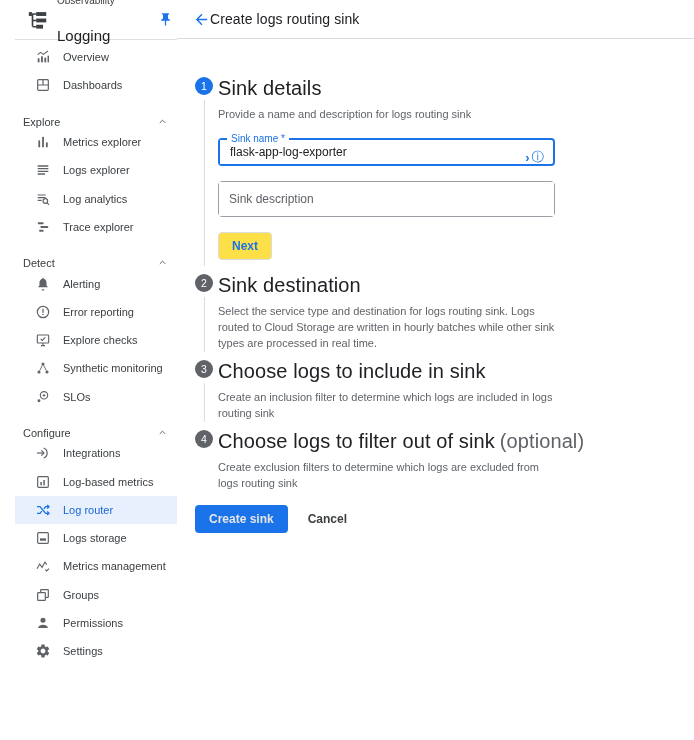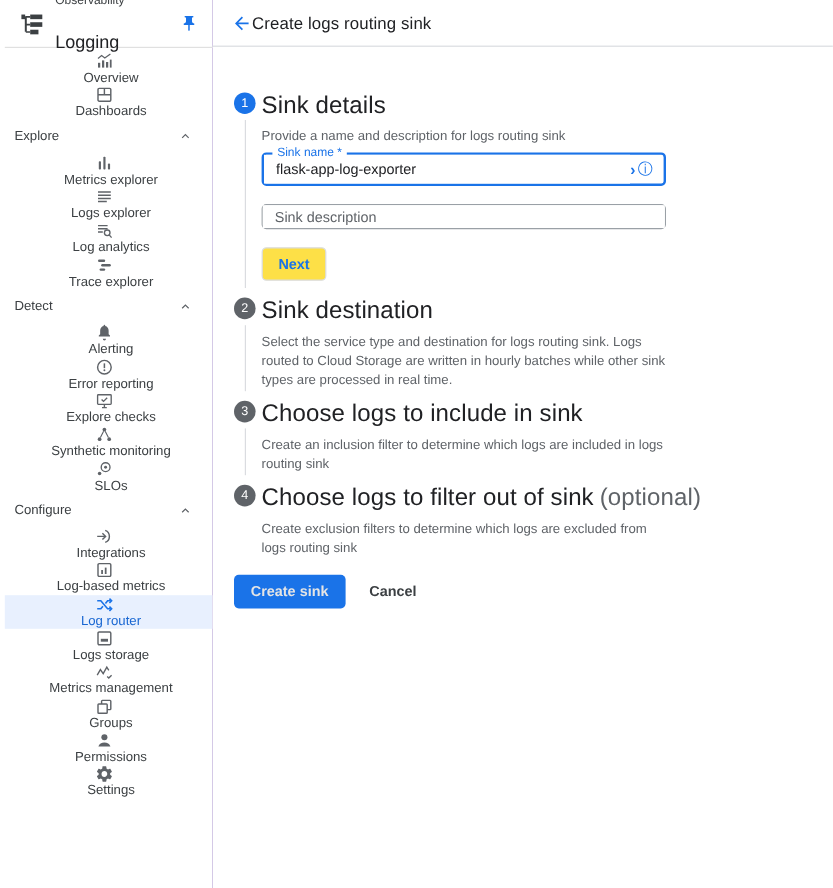--- a/index.html
+++ b/index.html
@@ -1,37 +1,37 @@
 <!DOCTYPE html>
 <html><head>
 <meta charset="utf-8">
 <style>
   * { box-sizing: border-box; margin: 0; padding: 0; }
   html,body { width: 694px; height: 740px; background: #fff; overflow: hidden;
     font-family: "Liberation Sans", sans-serif; color: #202124; }
 
   
-  .sidebar { position: absolute; left: 4px; top: 0; bottom: 0; width: 176px;
-    border-right: 3px solid #4c1d95; background: #fff; }
+  .sidebar { position: absolute; left: 15px; top: 0; bottom: 0; width: 176px;
+    border-right: 6px solid #4c1d95; background: #fff; }
   .logo-row { height: 40px; display: flex; align-items: center;
     padding: 0 12px 0 10px; border-bottom: 1px solid #e0e0e0; }
   .logo-ic { width: 26px; height: 22px; color: #3c4043; margin-right: 6px; flex: none; }
   .logo-text { line-height: 1.1; }
   .logo-product { font-size: 10px; color: #3c4043; }
   .logo-title { font-size: 15px; color: #202124; margin-top: 22px; }
   .pin-btn { margin-left: auto; width: 15px; height: 15px; color: #1a73e8; cursor: pointer; }
   .pin-btn svg, .logo-ic svg, .ic svg, .chev svg { width: 100%; height: 100%; display: block; }
 
   .nav { padding-top: 3px; }
   .nav-row { height: 28.3px; display: flex; align-items: center;
-    padding: 0 16px 0 20px; font-size: 11px; color: #3c4043; cursor: pointer; flex-direction: column; }
+    padding: 0 16px 0 20px; font-size: 11px; color: #3c4043; cursor: pointer; }
   .nav-row .ic { width: 16px; height: 16px; margin-right: 12px; color: #5f6368; flex: none; }
   .nav-row.selected { background: #e8f0fe; color: #1967d2; }
   .nav-row.selected .ic { color: #1a73e8; }
-  .nav-header { height: 28.3px; display: flex; align-items: center;
+  .nav-header { height: 28.3px; display: flex; align-items: flex-end;
     padding: 0 16px 0 8px; font-size: 11px; color: #3c4043; cursor: pointer; }
   .nav-header .chev { margin-left: auto; width: 13px; height: 13px; color: #5f6368; }
 
   
   .main { position: absolute; left: 177px; right: 0; top: 0; bottom: 0; background: #fff; }
   .topbar { height: 39px; display: flex; align-items: center; 
     padding: 0 16px; border-bottom: 1px solid #dadce0; }
   .back-btn { width: 17px; height: 17px; color: #1a73e8; cursor: pointer; flex: none; }
   .back-btn svg { width: 100%; height: 100%; display: block; }
   .page-title { font-size: 14px; font-weight: 400; color: #202124; letter-spacing: .1px; }
@@ -47,32 +47,32 @@
   .step-title { font-size: 20px; font-weight: 400; color: #202124; margin: 0 0 6px; letter-spacing: .1px; }
   .title-suffix { color: #5f6368; margin-left: 5px; }
   .step-desc { font-size: 11px; color: #5f6368; line-height: 16px; max-width: 350px; }
 
   .pb1 { padding-bottom: 14px; }
   .pb2 { padding-bottom: 9px; }
   .pb3 { padding-bottom: 9px; }
   .pb4 { padding-bottom: 7px; }
 
   
-  .field-outline { position: relative; width: 337px; height: 28px; margin-top: 5px;
-    border: 2px solid #1a73e8; border-radius: 4px; background: #fff; display: flex; align-items: center; }
+  .field-outline { position: relative; width: 337px; height: 28px; margin-top: 16px;
+    border: 2px solid #1a73e8; border-radius: 4px; background: #fff; display: flex; align-items: flex-end; }
   .float-label { position: absolute; top: -7px; left: 7px; background: #fff;
     padding: 0 4px; font-size: 10px; color: #1a73e8; line-height: 11px; }
   .field-outline input { flex: 1; min-width: 0; border: 0; outline: 0; height: 100%;
     padding: 0 6px 0 10px; font-size: 12px; color: #202124; font-family: "Liberation Sans", sans-serif; }
   .field-icons { display: flex; align-items: center; gap: 2px; padding-right: 9px;
     color: #1a73e8; font-size: 12px; }
   .field-icons .chev-r { font-size: 13px; font-weight: bold; line-height: 1; }
   .field-icons .info { font-size: 12.5px; line-height: 1; cursor: pointer; }
 
-  .field-plain { width: 337px; height: 21px; margin-top: 15px; border: 1px solid #9aa0a6;
+  .field-plain { width: 337px; height: 36px; margin-top: 15px; border: 1px solid #9aa0a6;
     border-radius: 4px; display: flex; align-items: center; background: #fff; }
   .field-plain input { flex: 1; min-width: 0; border: 0; outline: 0; height: 100%;
     padding: 0 10px; font-size: 12px; color: #202124; font-family: "Liberation Sans", sans-serif; }
   .field-plain input::placeholder, .field-outline input::placeholder { color: #5f6368; opacity: 1; }
 
   .next-btn { margin-top: 15px; display: inline-block; background: #fde047;
     border: 1px solid #dadce0; border-radius: 4px; padding: 6px 13px;
     font-size: 12px; font-weight: 700; color: #1a73e8; cursor: pointer;
     font-family: "Liberation Sans", sans-serif; }
 

